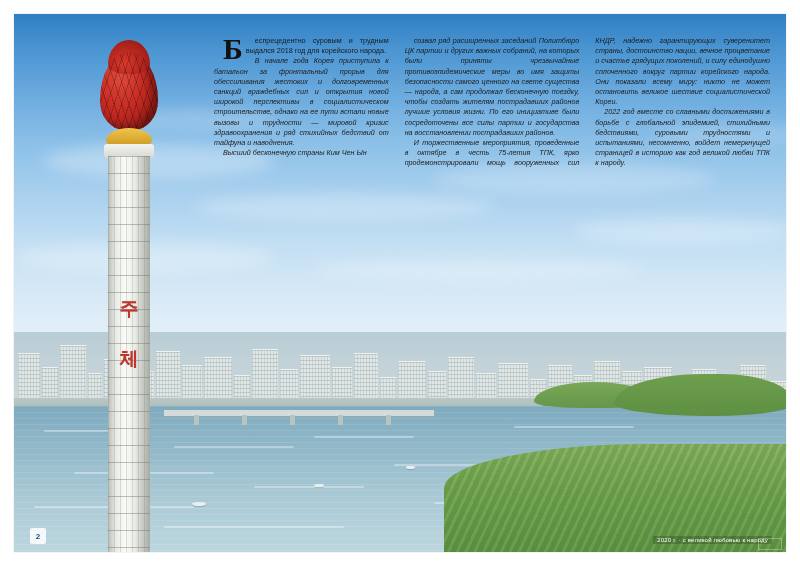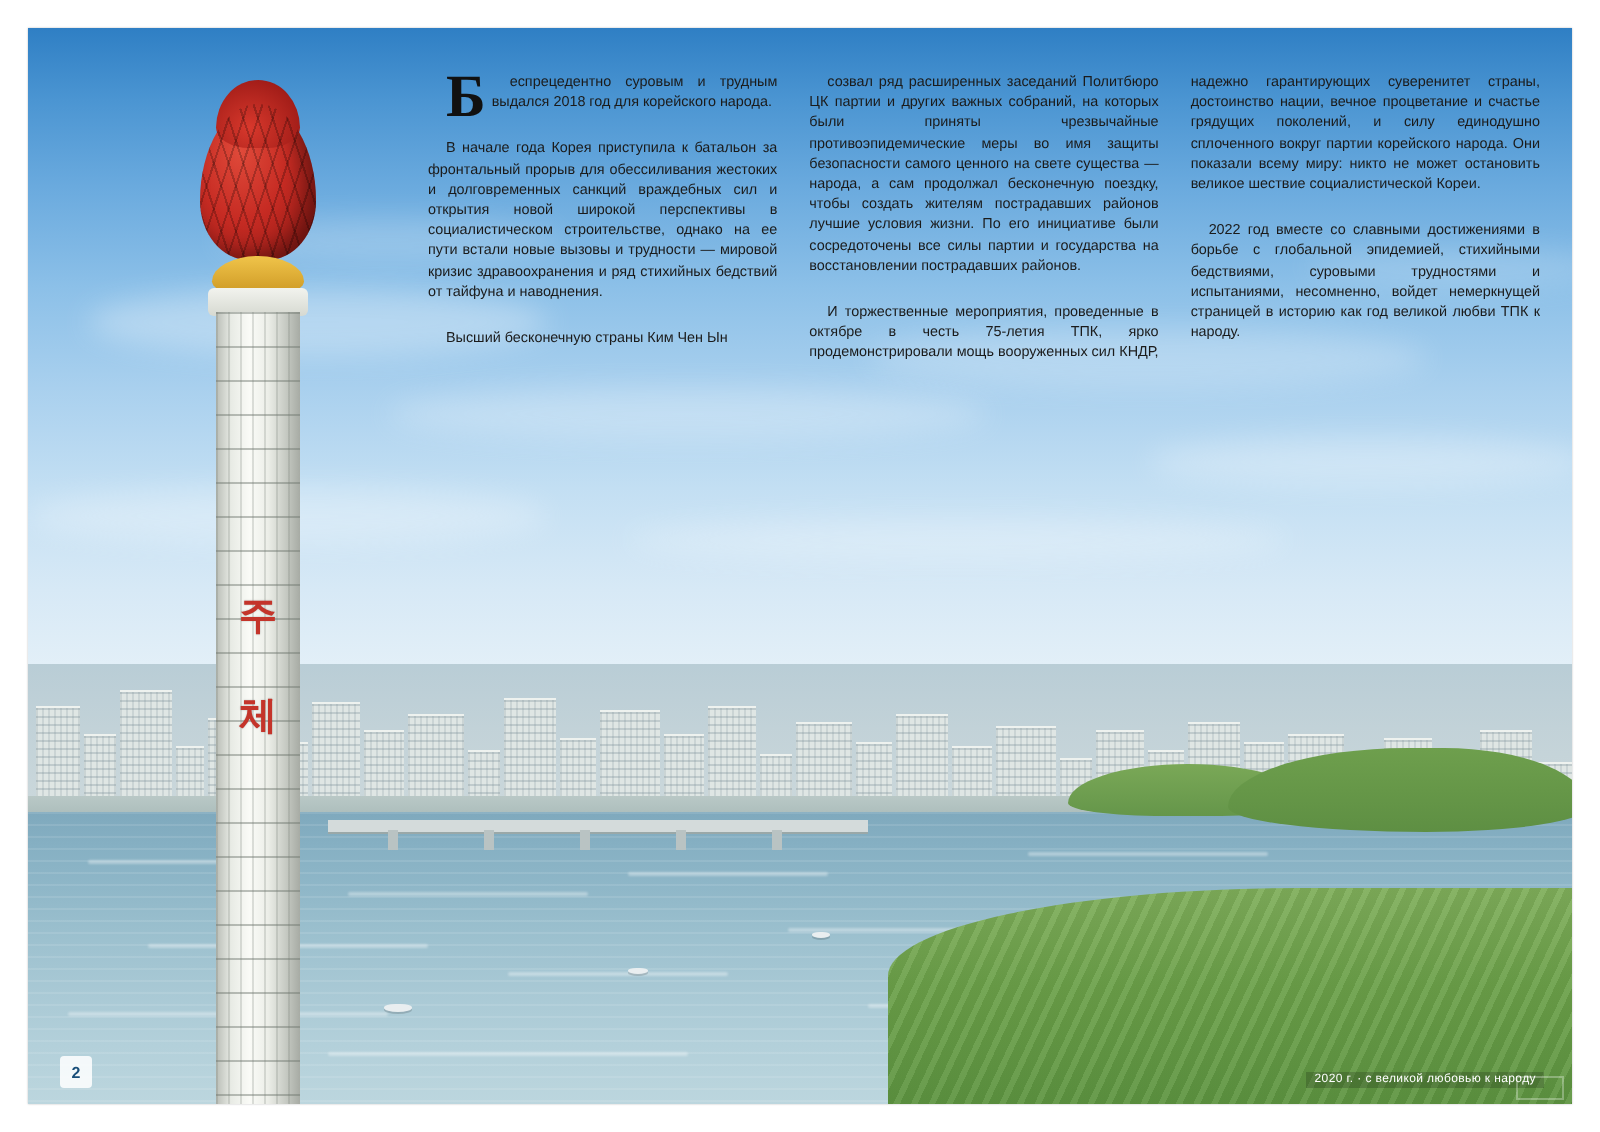--- a/index.html
+++ b/index.html
@@ -287,21 +287,21 @@
     column-gap: 16px;
     font-size: 7.2px;
     line-height: 10.2px;
     text-align: justify;
     hyphens: auto;
   }
   .cols p {
     margin: 0 0 0 0;
     text-indent: 9px;
   }
-  .cols p + p { margin-top: 13px; }
+  .cols p + p { margin-top: 0px; font-style: italic; }
   .dropcap-para {
     text-indent: 0;
   }
   .dropcap {
     float: left;
     font-size: 30px;
     line-height: 24px;
     font-weight: 700;
     padding: 1px 3px 0 0;
     font-family: "Liberation Serif", serif;

